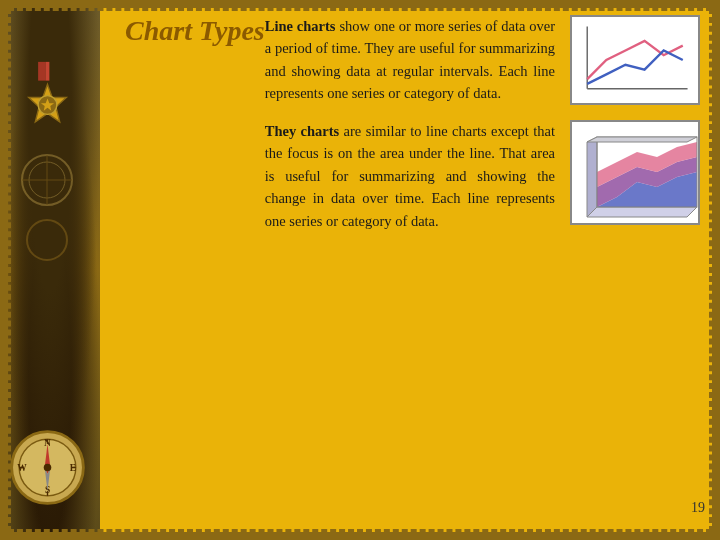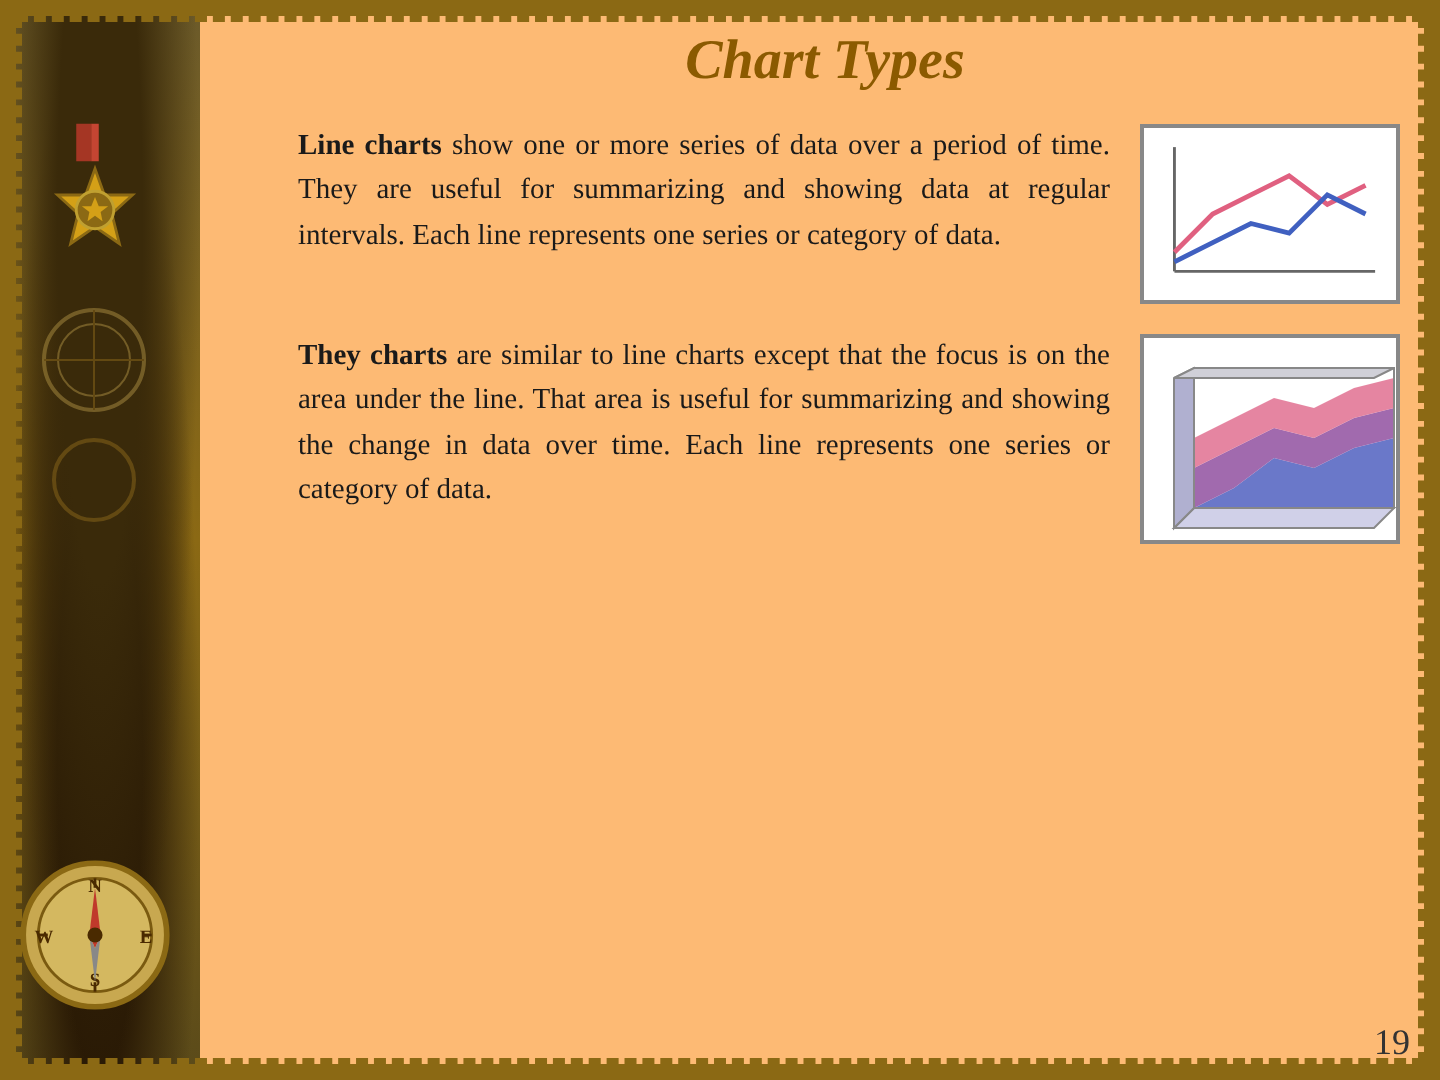--- a/index.html
+++ b/index.html
@@ -71,24 +71,23 @@
       height: 85px;
     }
 
     
     .content-area {
       position: absolute;
       left: 100px;
       top: 0;
       right: 0;
       bottom: 0;
-      background: #fdba74;
+      background: #eab308;
       padding: 15px 20px 0 25px;
       display: flex;
-      flex-direction: column;
     }
 
     
     .title {
       text-align: center;
       font-size: 28px;
       font-weight: bold;
       color: #8b5a00;
       margin-bottom: 15px;
       font-style: italic;
@@ -108,21 +107,20 @@
       gap: 15px;
       align-items: flex-start;
     }
 
     .section-text {
       flex: 1;
       font-size: 14.5px;
       line-height: 1.55;
       color: #1a1a1a;
       text-align: justify;
-      margin-left: 24px;
     }
 
     .section-text strong {
       font-weight: bold;
     }
 
     
     .chart-illustration {
       width: 130px;
       height: 90px;
@@ -135,23 +133,23 @@
 
     
     .line-chart-img {
       width: 100%;
       height: 100%;
     }
 
     
     .page-number {
       position: absolute;
-      bottom: 8px;
+      bottom: 24px;
       right: 15px;
-      font-size: 18px;
+      font-size: 14px;
       color: #333;
     }
   </style>
 </head>
 <body>
 
 <div class="outer-border"></div>
 <div class="dashed-border"></div>
 
 <div class="left-strip">

